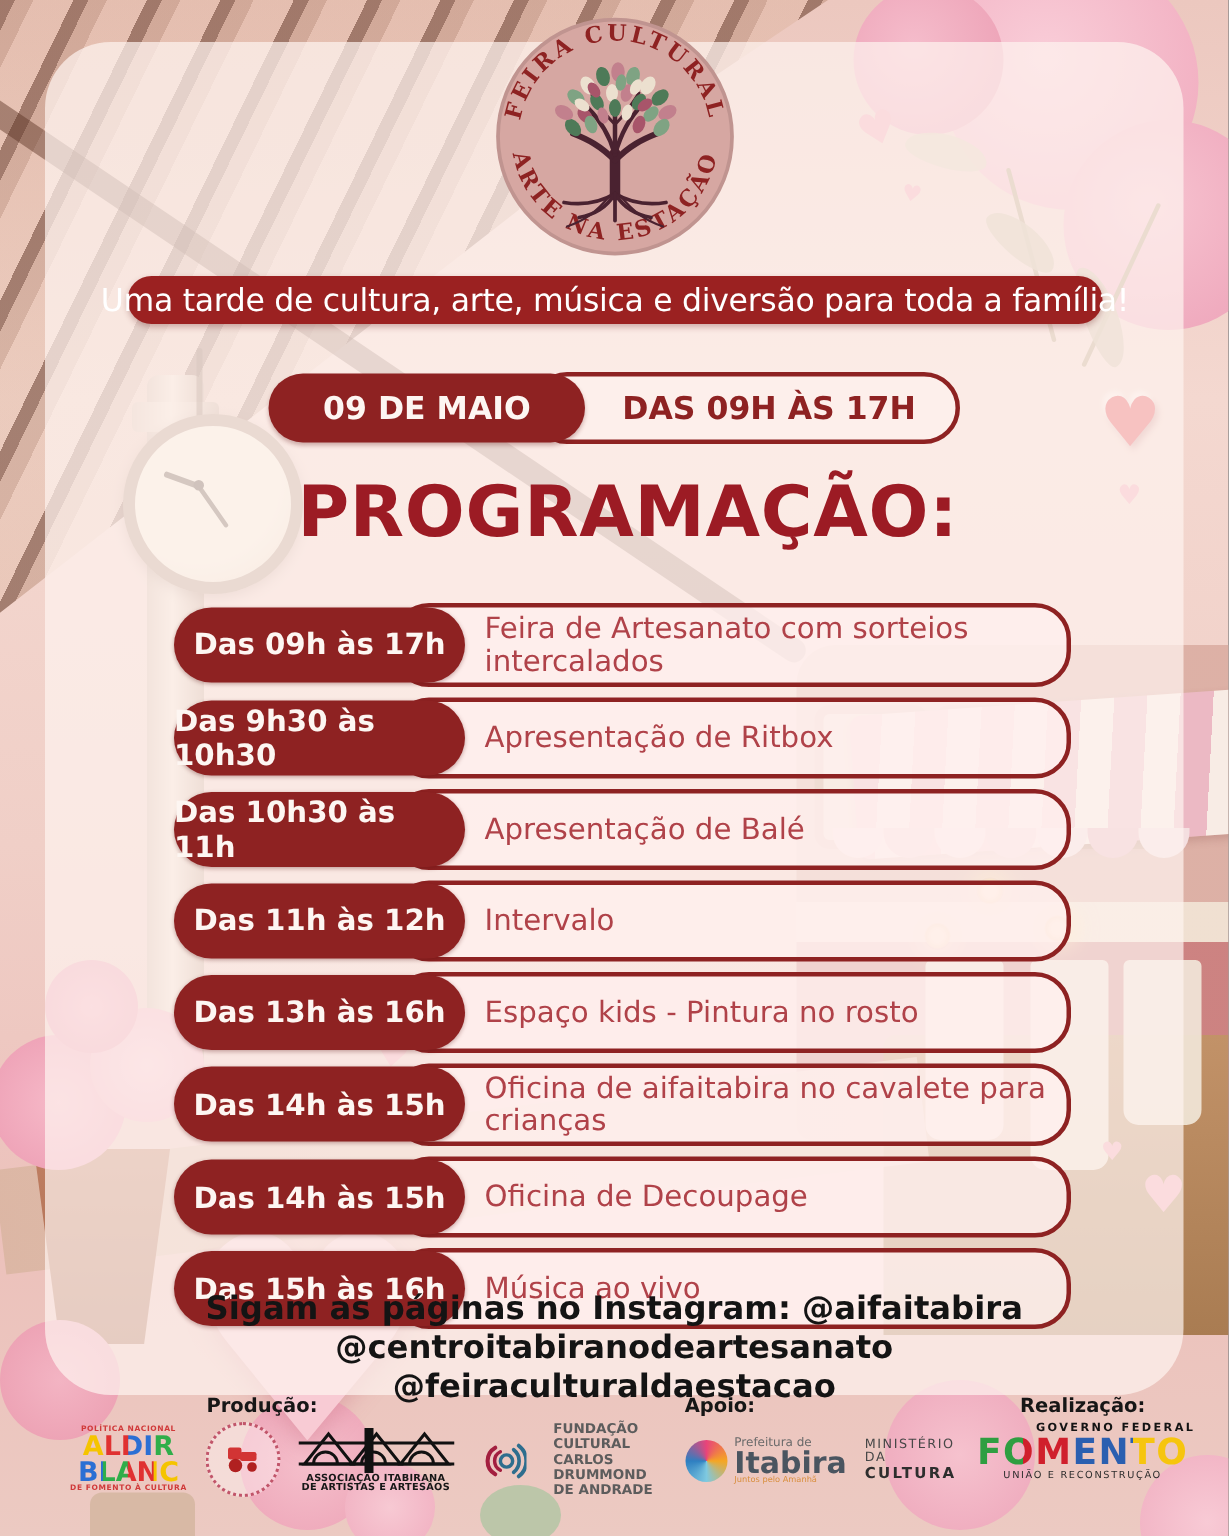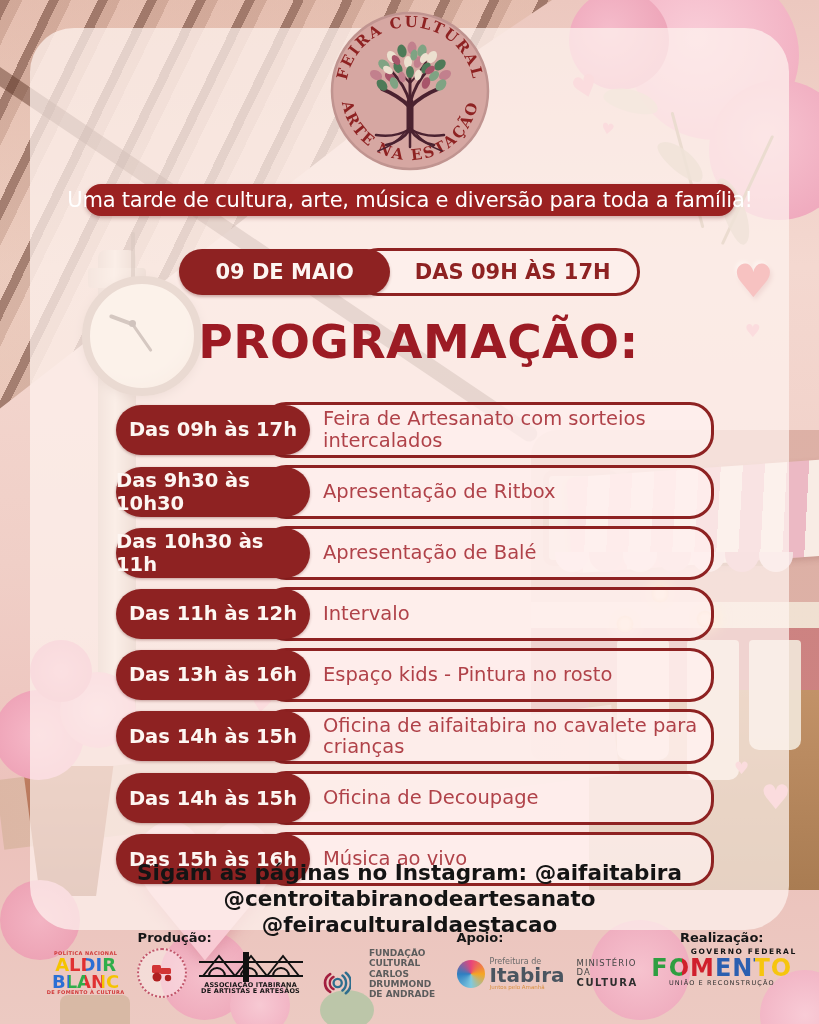--- a/index.html
+++ b/index.html
@@ -113,21 +113,21 @@
   .ab-word{font-size:18px;font-weight:800;line-height:.95;
     background:linear-gradient(90deg,#f5c400 0 25%,#e03131 25% 50%,#2b6fd4 50% 75%,#2fae4a 75% 100%);
     -webkit-background-clip:text;background-clip:text;color:transparent;}
   .ab-word2{background:linear-gradient(90deg,#2b6fd4 0 25%,#2fae4a 25% 50%,#e03131 50% 75%,#f5c400 75% 100%);
     -webkit-background-clip:text;background-clip:text;color:transparent;font-size:18px;font-weight:800;line-height:.95;}
   
   .stamp{width:46px;height:46px;border-radius:50%;border:2px dotted #c1556a;display:flex;align-items:center;justify-content:center;background:rgba(255,243,243,.45);}
   
   .tiny-b{font-size:6.5px;font-weight:bold;color:#171717;letter-spacing:.2px;}
   .fund-line{font-size:9px;font-weight:bold;color:#5c5c5c;text-align:left;line-height:1.15;}
-  .fund{flex-direction:row;gap:18px;align-items:flex-end;display:flex;}
+  .fund{flex-direction:row;gap:18px;align-items:center;display:flex;}
   
   .pref{flex-direction:row;display:flex;gap:5px;align-items:center;}
   .swirl{width:28px;height:28px;border-radius:50%;
     background:conic-gradient(#e8447a,#f5a623,#7ec9e0,#2e7fc1,#e8447a);}
   .pref-top{font-size:8px;color:#6a6a6a;}
   .pref-name{font-size:20px;font-weight:bold;color:#4a5560;line-height:.95;}
   .pref-tag{font-size:5.5px;color:#d98f3e;}
   
   .min-l1{font-size:8.5px;color:#474747;letter-spacing:1px;}
   .min-l2{font-size:10px;font-weight:bold;color:#2e2e2e;letter-spacing:1.5px;margin-top:2px;}

